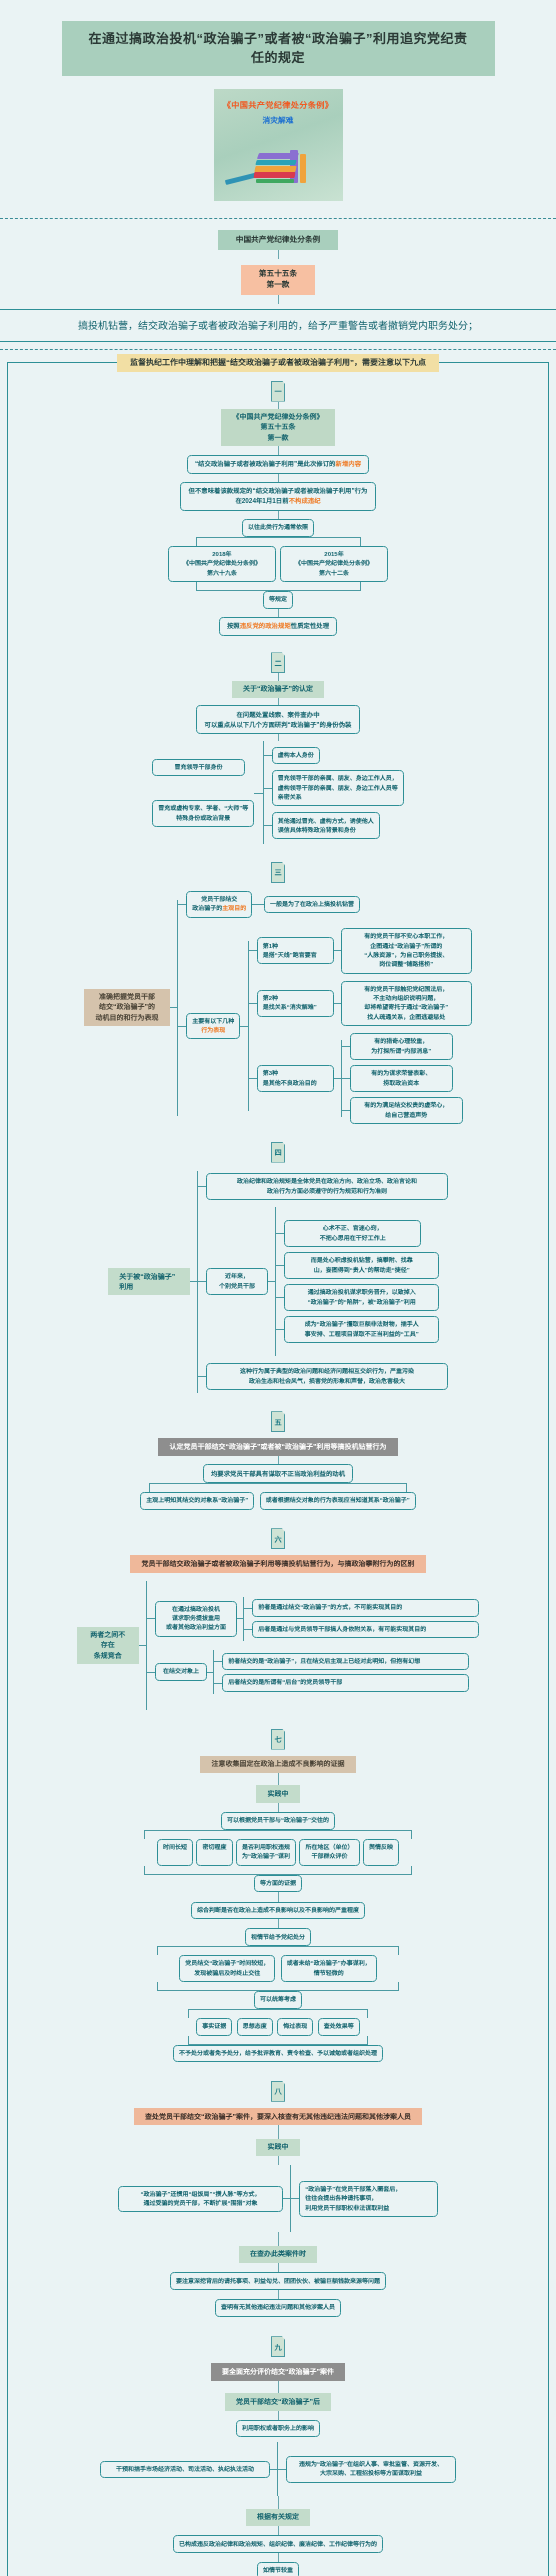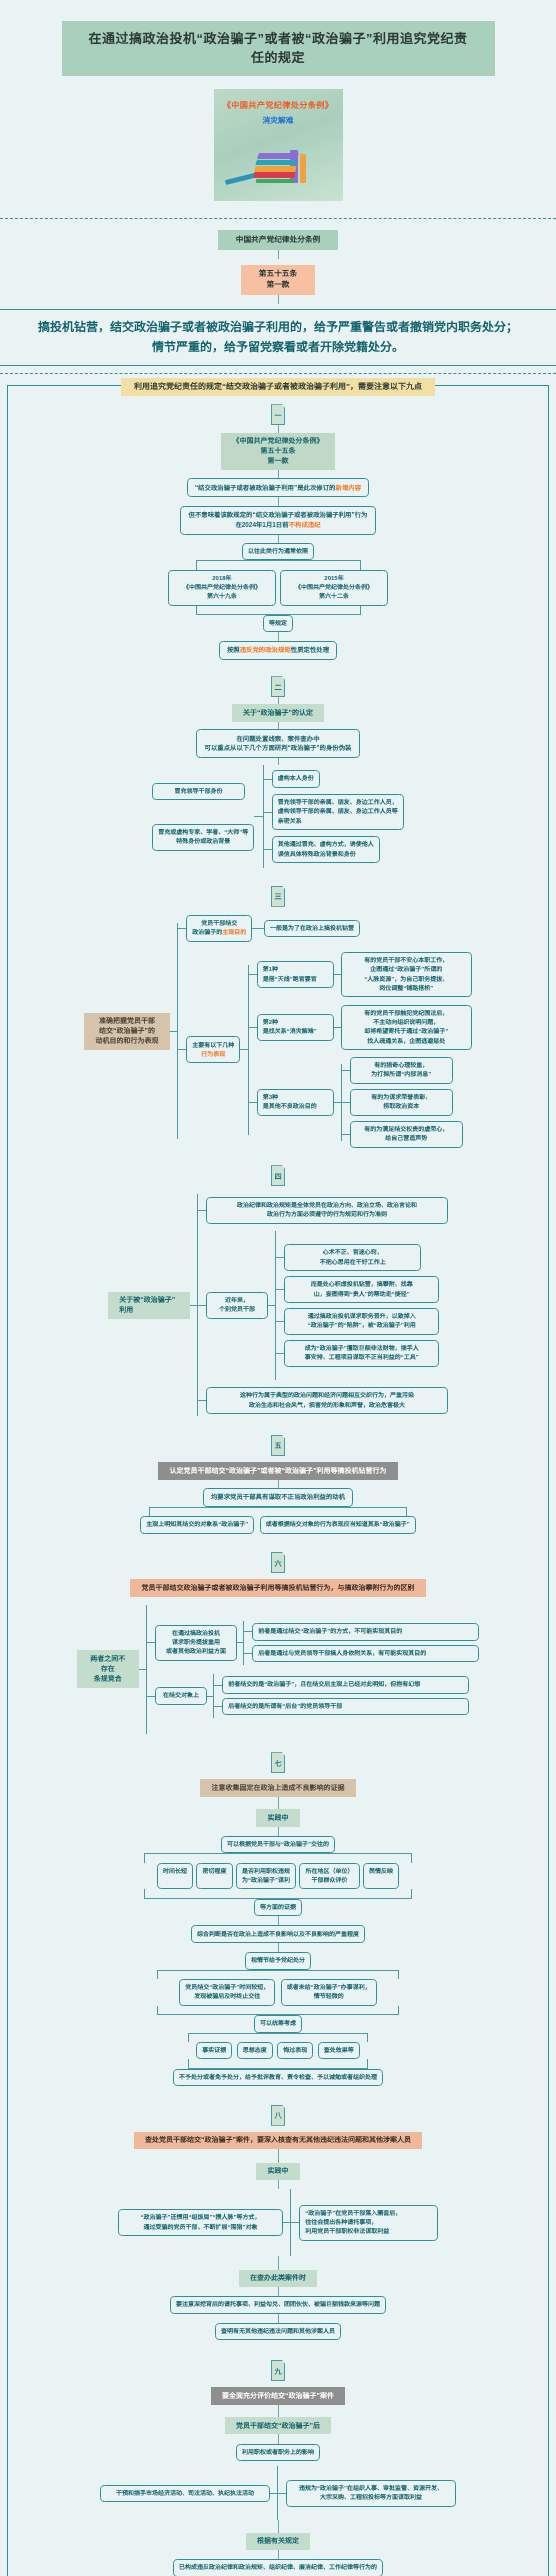--- a/index.html
+++ b/index.html
@@ -52,21 +52,21 @@
   .law-band {
     display:inline-block; background:#a9cfbd; color:#2b3a36;
     font-size: 7.7px; font-weight: bold; padding: 4.6px 17.5px; line-height:1.4;
   }
   .law-band.orange { background:#f7c0a2; margin-top: 5.2px; }
   .vline { width: 1px; background:#6aa7ae; margin: 0 auto; }
   .quote-rule {
     border-top: 1px solid #2d8f96; border-bottom: 1px solid #2d8f96;
     padding: 7.2px 31px; margin-top: 5.2px; background:#eaf3f4;
   }
-  .quote-rule p { font-size: 12px; font-weight:bold; line-height:1.7; color:#14646e; text-align:center;}
+  .quote-rule p { font-size: 10px; font-weight:normal; line-height:1.7; color:#14646e; text-align:center;}
 
   
   .frame {
     border: 1px solid #2d8f96; margin: 11.3px 7.2px 0; padding: 0 0 15.5px;
     position: relative;
   }
   .section-heading { text-align:center; margin-top: -8.8px; }
   .section-heading .band {
     display:inline-block; background:#f2dfa4; color:#2b3a36;
     font-size: 8px; font-weight:bold; padding: 4.1px 13.4px; line-height:1.3;
@@ -150,30 +150,29 @@
   <div class="law-wrap">
     <div class="law-band">中国共产党纪律处分条例</div>
     <div class="vline" style="height:9.3px"></div>
     <div class="law-band orange">
       <div>第五十五条</div>
       <div>第一款</div>
     </div>
     <div class="vline" style="height:8.2px"></div>
     <div class="quote-rule">
       <p>搞投机钻营，结交政治骗子或者被政治骗子利用的，给予严重警告或者撤销党内职务处分；</p>
-      <p>情节严重的，给予留党察看或者开除党籍处分。</p>
     </div>
   </div>
 
   <div class="dash-sep" style="margin-top:7.2px"></div>
 
   <div class="frame">
 
     <div class="section-heading">
-      <span class="band">利用追究党纪责任的规定“结交政治骗子或者被政治骗子利用”，需要注意以下九点</span>
+      <span class="band">监督执纪工作中理解和把握“结交政治骗子或者被政治骗子利用”，需要注意以下九点</span>
     </div>
 
     <div class="numdoc-wrap">
       <div class="numdoc">一</div>
     </div>
     <div class="stack">
       <div class="vline" style="height:7.2px"></div>
       <div class="pill green2 center">
         <div>《中国共产党纪律处分条例》</div>
         <div>第五十五条</div>

